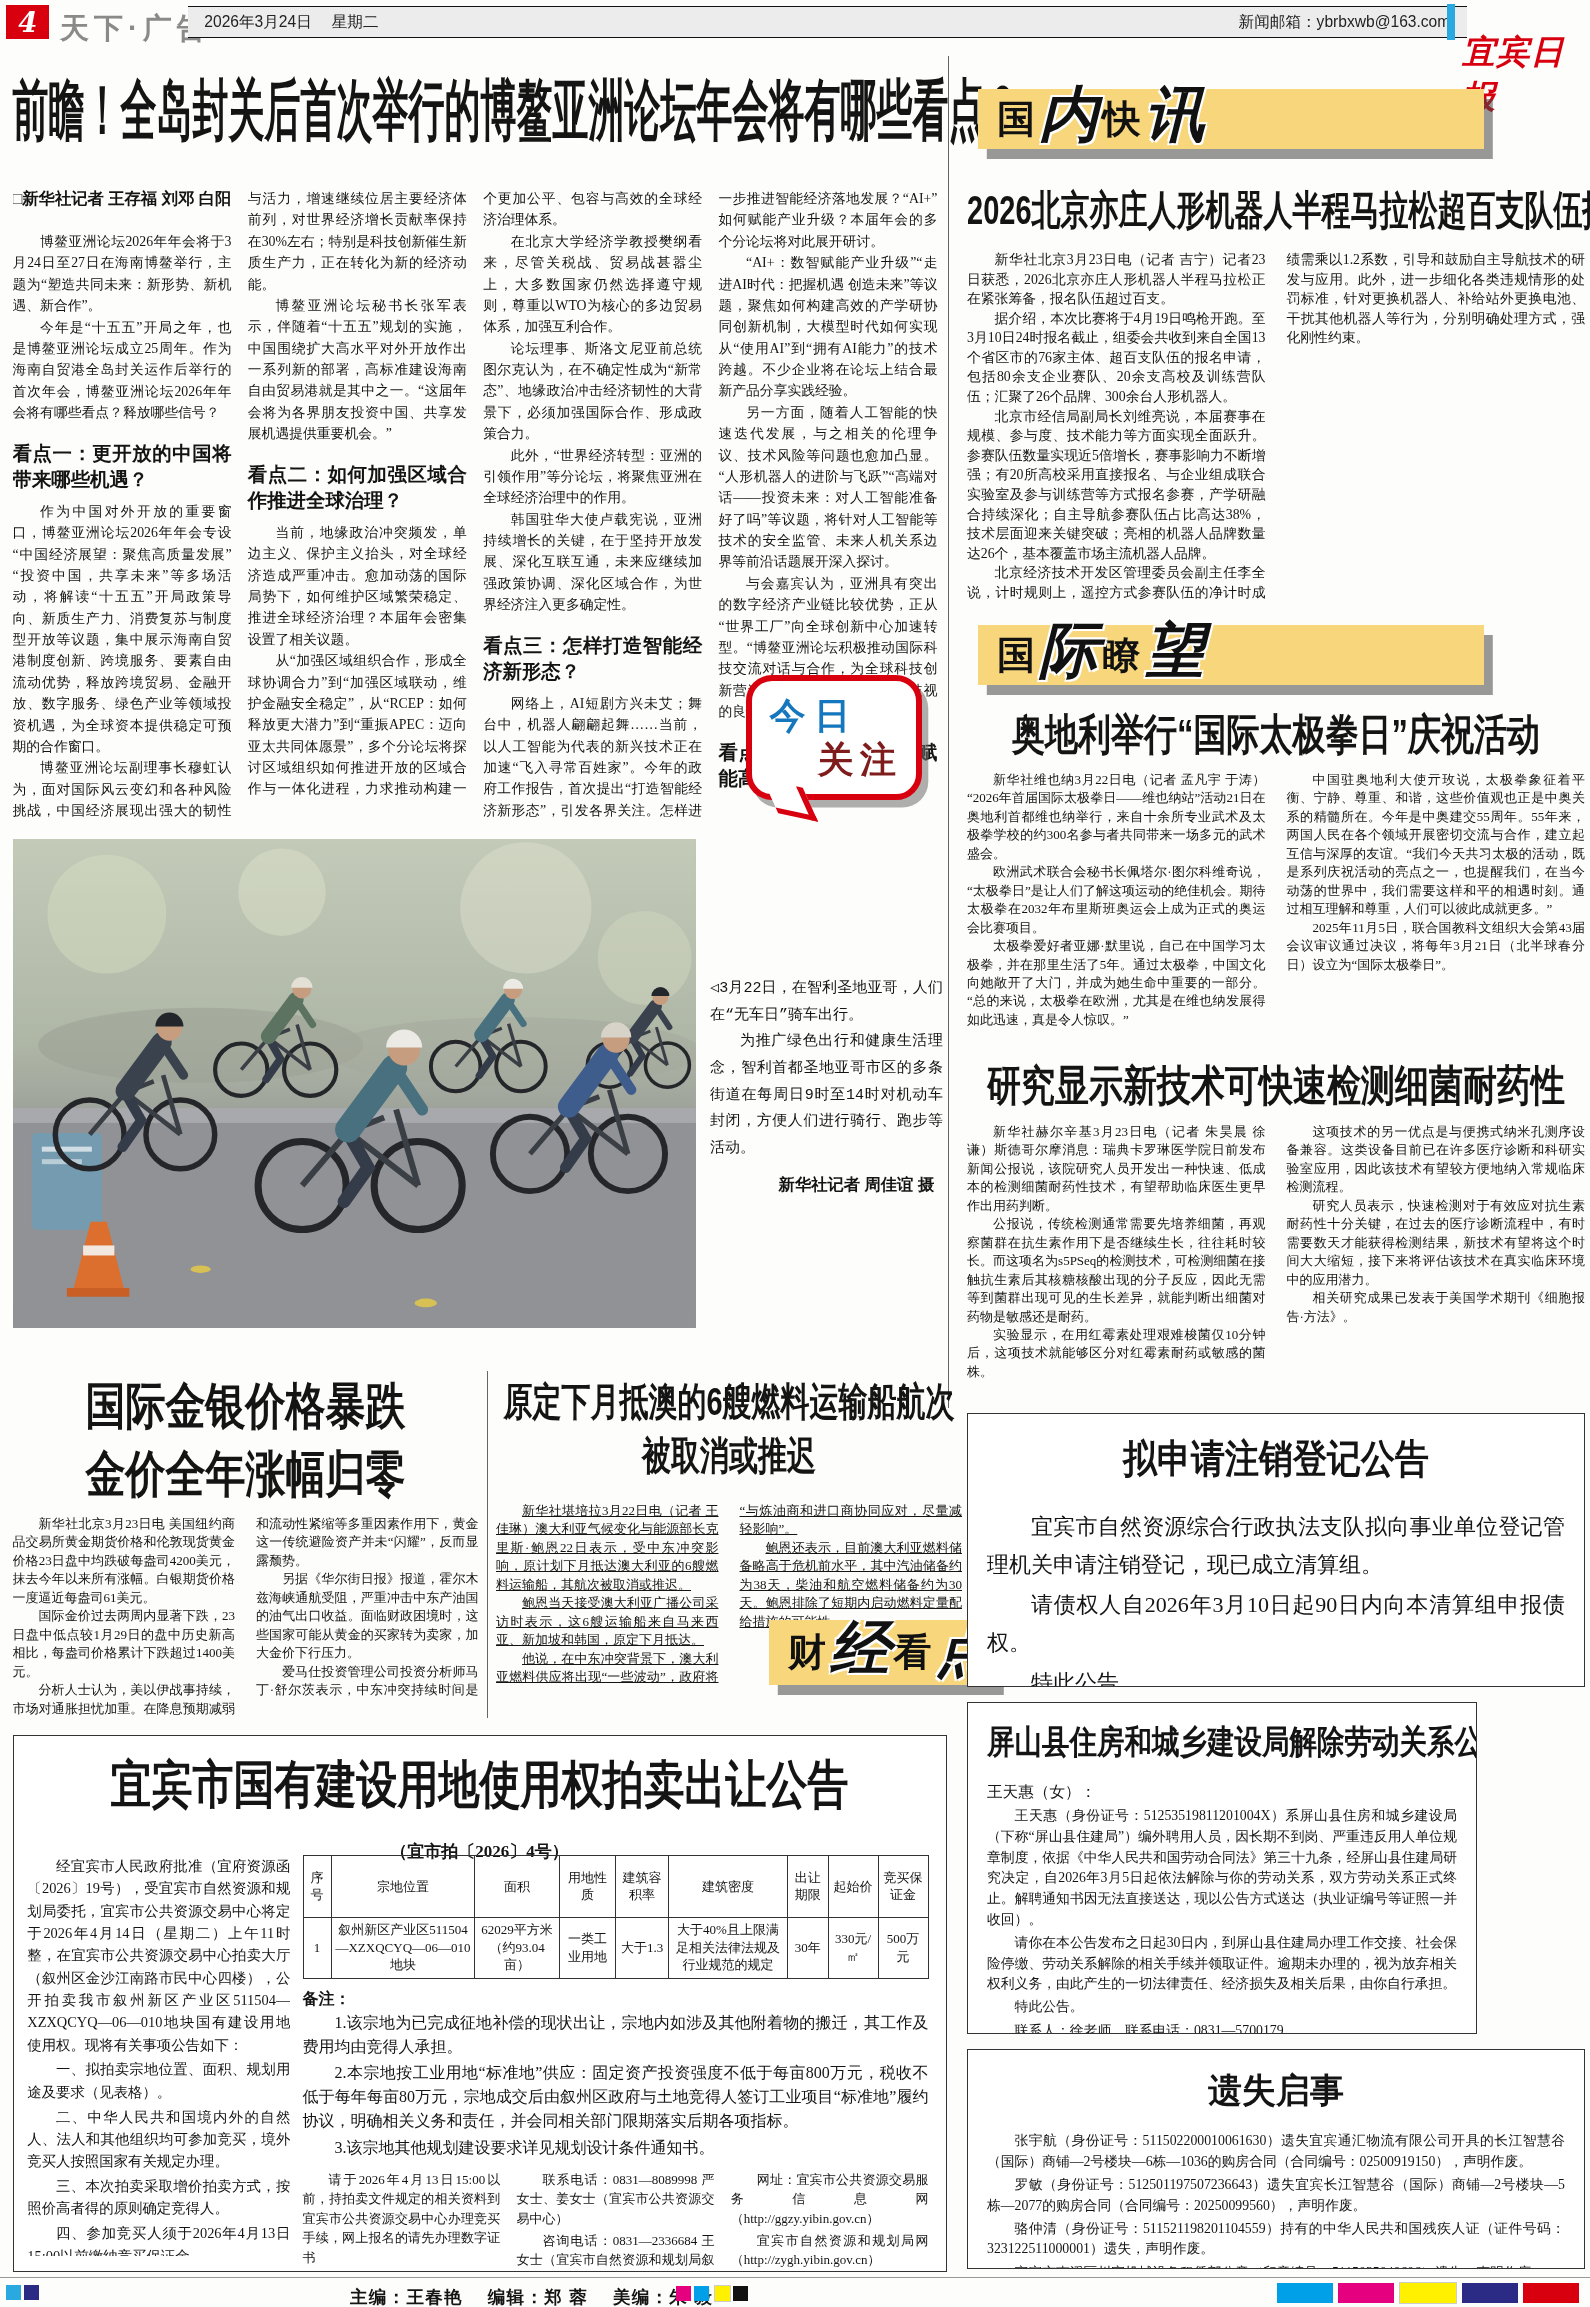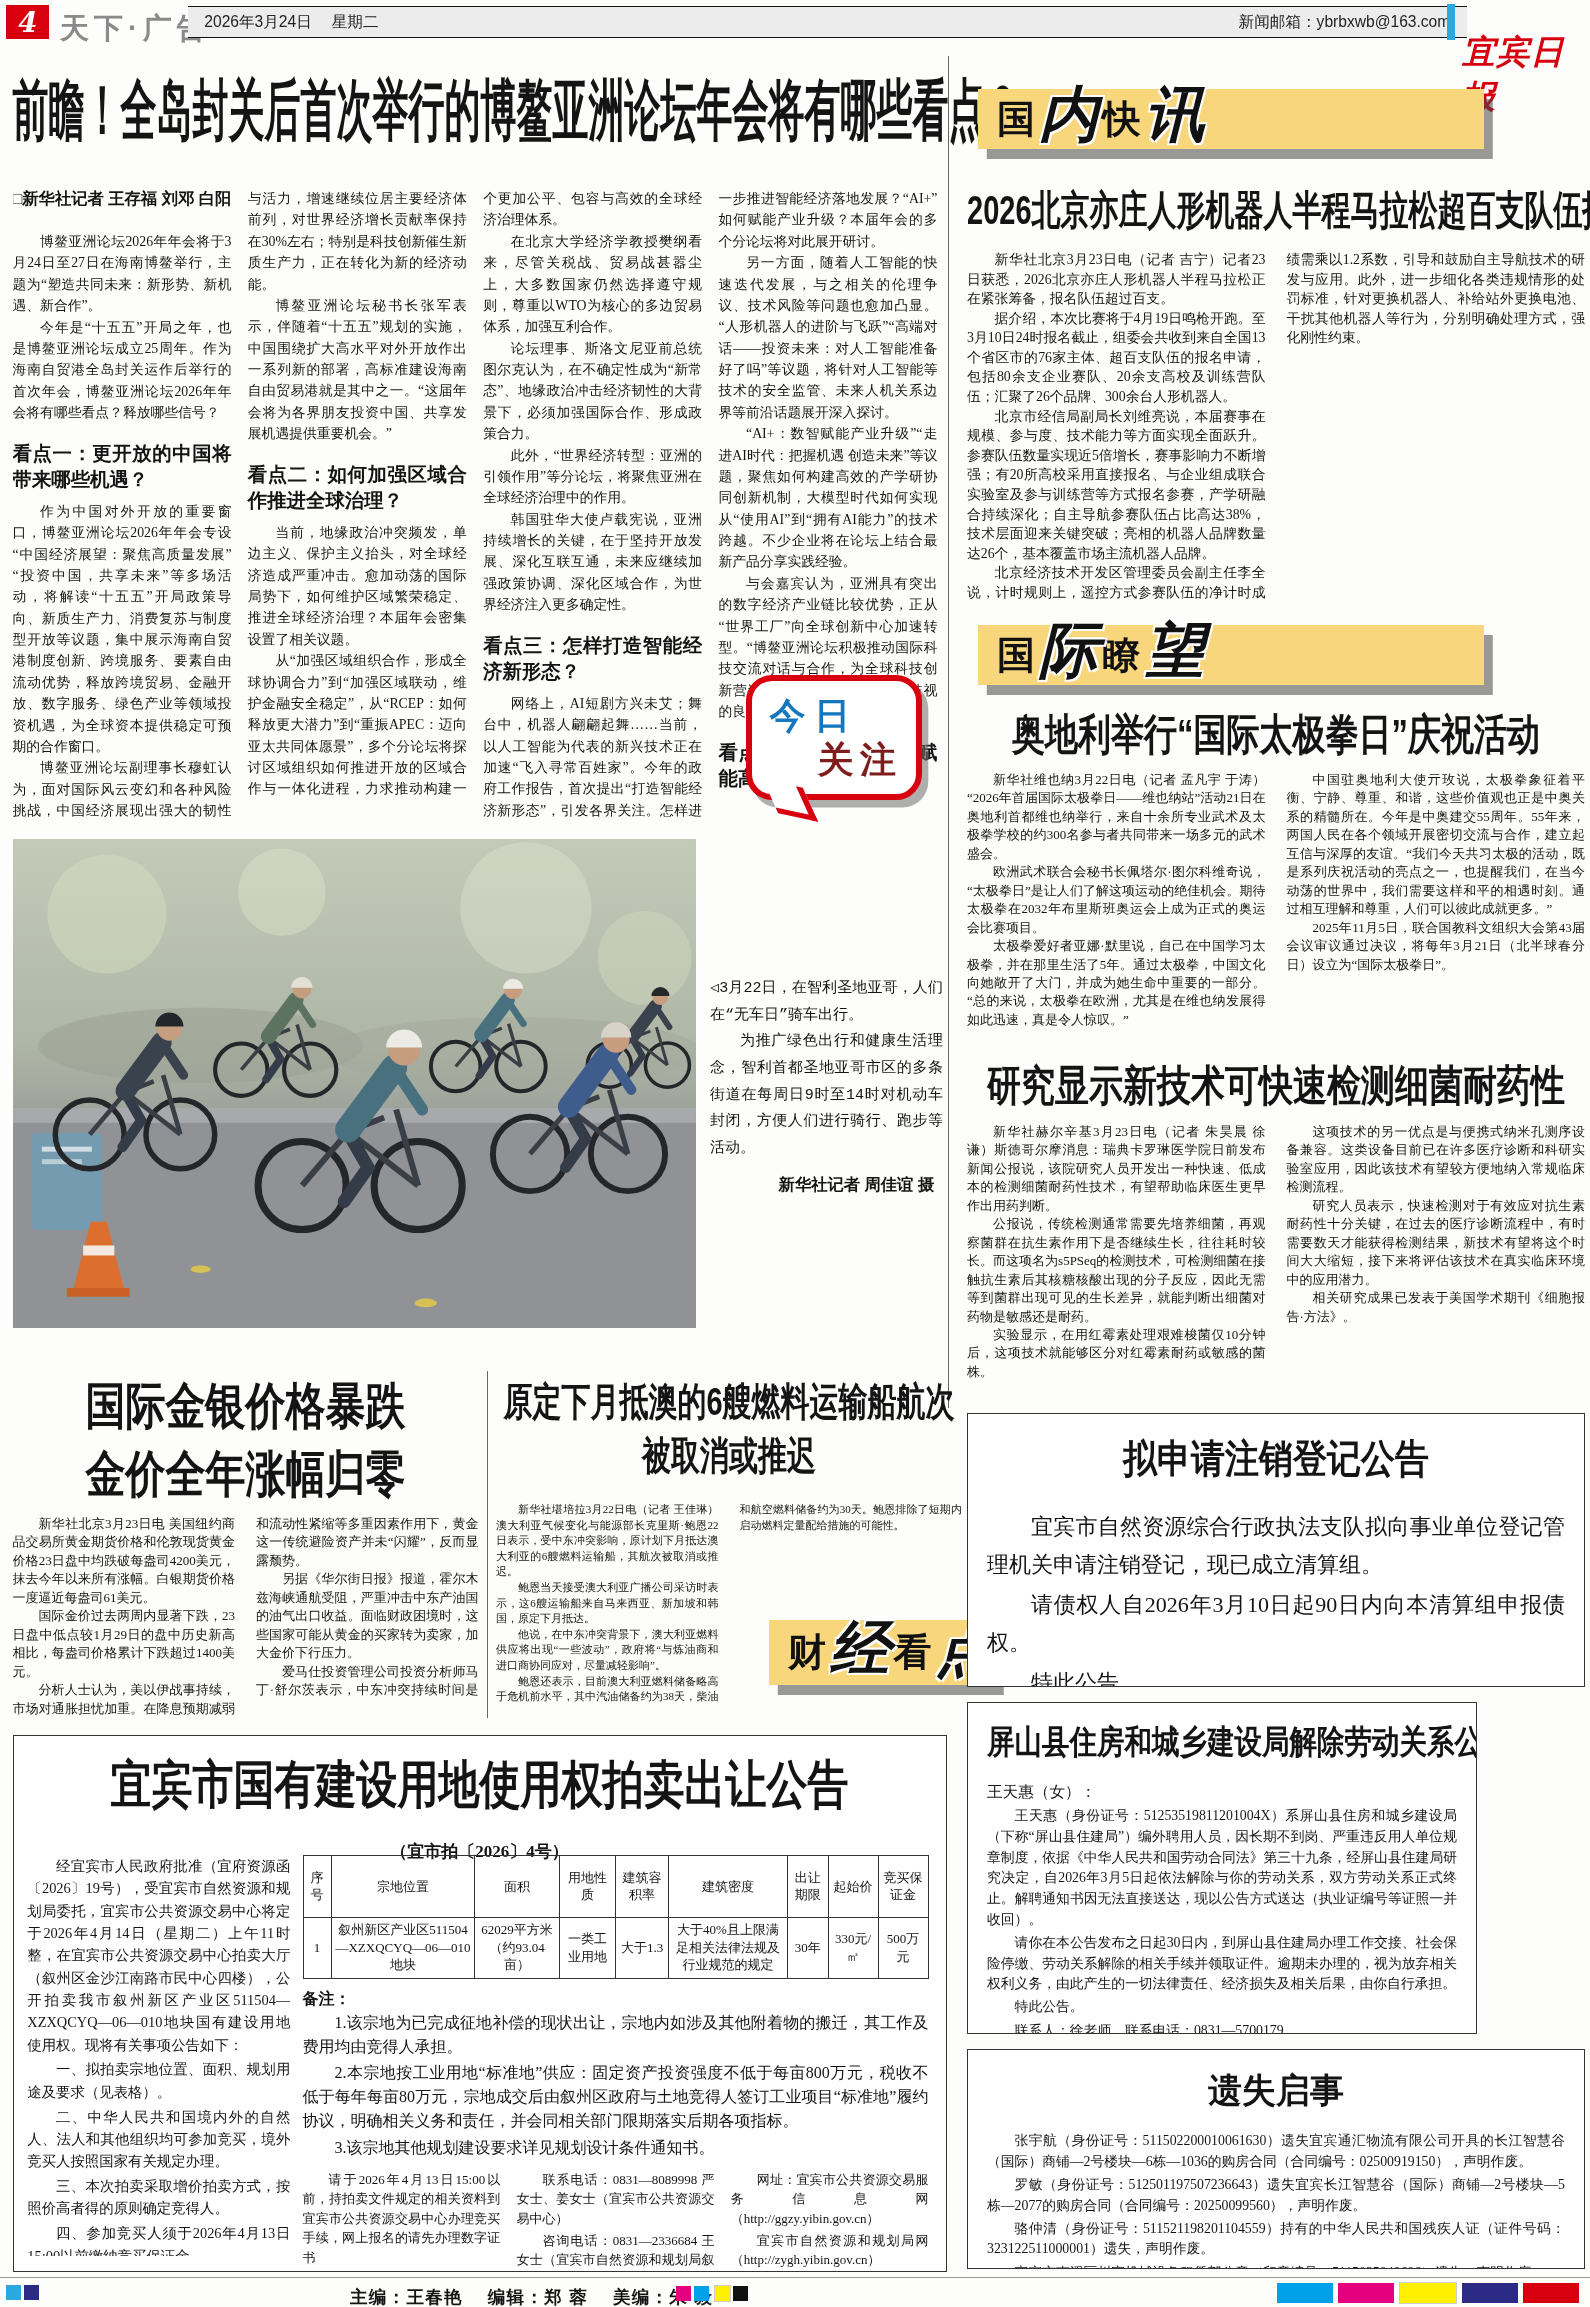--- a/index.html
+++ b/index.html
@@ -117,22 +117,22 @@
       <p class="para p">博鳌亚洲论坛秘书长张军表示，伴随着“十五五”规划的实施，中国围绕扩大高水平对外开放作出一系列新的部署，高标准建设海南自由贸易港就是其中之一。“这届年会将为各界朋友投资中国、共享发展机遇提供重要机会。”</p>
       <p class="para sub">看点二：如何加强区域合作推进全球治理？</p>
       <p class="para p">当前，地缘政治冲突频发，单边主义、保护主义抬头，对全球经济造成严重冲击。愈加动荡的国际局势下，如何维护区域繁荣稳定、推进全球经济治理？本届年会密集设置了相关议题。</p>
       <p class="para p">从“加强区域组织合作，形成全球协调合力”到“加强区域联动，维护金融安全稳定”，从“RCEP：如何释放更大潜力”到“重振APEC：迈向亚太共同体愿景”，多个分论坛将探讨区域组织如何推进开放的区域合作与一体化进程，力求推动构建一个更加公平、包容与高效的全球经济治理体系。</p>
       <p class="para p">在北京大学经济学教授樊纲看来，尽管关税战、贸易战甚嚣尘上，大多数国家仍然选择遵守规则，尊重以WTO为核心的多边贸易体系，加强互利合作。</p>
       <p class="para p">论坛理事、斯洛文尼亚前总统图尔克认为，在不确定性成为“新常态”、地缘政治冲击经济韧性的大背景下，必须加强国际合作、形成政策合力。</p>
       <p class="para p">此外，“世界经济转型：亚洲的引领作用”等分论坛，将聚焦亚洲在全球经济治理中的作用。</p>
       <p class="para p">韩国驻华大使卢载宪说，亚洲持续增长的关键，在于坚持开放发展、深化互联互通，未来应继续加强政策协调、深化区域合作，为世界经济注入更多确定性。</p>
       <p class="para sub">看点三：怎样打造智能经济新形态？</p>
       <p class="para p">网络上，AI短剧方兴未艾；舞台中，机器人翩翩起舞……当前，以人工智能为代表的新兴技术正在加速“飞入寻常百姓家”。今年的政府工作报告，首次提出“打造智能经济新形态”，引发各界关注。怎样进一步推进智能经济落地发展？“AI+”如何赋能产业升级？本届年会的多个分论坛将对此展开研讨。</p>
+      <p class="para p">“AI+：数智赋能产业升级”“走进AI时代：把握机遇 创造未来”等议题，聚焦如何构建高效的产学研协同创新机制，大模型时代如何实现从“使用AI”到“拥有AI能力”的技术跨越。不少企业将在论坛上结合最新产品分享实践经验。</p>
       <p class="para p">另一方面，随着人工智能的快速迭代发展，与之相关的伦理争议、技术风险等问题也愈加凸显。“人形机器人的进阶与飞跃”“高端对话——投资未来：对人工智能准备好了吗”等议题，将针对人工智能等技术的安全监管、未来人机关系边界等前沿话题展开深入探讨。</p>
-      <p class="para p">“AI+：数智赋能产业升级”“走进AI时代：把握机遇 创造未来”等议题，聚焦如何构建高效的产学研协同创新机制，大模型时代如何实现从“使用AI”到“拥有AI能力”的技术跨越。不少企业将在论坛上结合最新产品分享实践经验。</p>
       <p class="para p">与会嘉宾认为，亚洲具有突出的数字经济产业链比较优势，正从“世界工厂”向全球创新中心加速转型。“博鳌亚洲论坛积极推动国际科技交流对话与合作，为全球科技创新营造开放、包容、公平、非歧视的良性生态和环境。”张军说。</p>
       <p class="para sub">看点四：绿色理念如何赋能高质量发展？</p>
     </div>
 
   <div class="abs bubble" style="left:746px;top:675px;width:164px;height:113px;">
     <div class="tail"></div>
     <div class="w1">今日</div>
     <div class="w2">关注</div>
   </div>
 
@@ -243,21 +243,21 @@
       <p class="para">国际金价过去两周内显著下跌，23日盘中低点较1月29日的盘中历史新高相比，每盎司价格累计下跌超过1400美元。</p>
       <p class="para">分析人士认为，美以伊战事持续，市场对通胀担忧加重。在降息预期减弱和流动性紧缩等多重因素作用下，黄金这一传统避险资产并未“闪耀”，反而显露颓势。</p>
       <p class="para">另据《华尔街日报》报道，霍尔木兹海峡通航受阻，严重冲击中东产油国的油气出口收益。面临财政困境时，这些国家可能从黄金的买家转为卖家，加大金价下行压力。</p>
       <p class="para">爱马仕投资管理公司投资分析师马丁·舒尔茨表示，中东冲突持续时间是市场关注的核心变量，“拖得越久，情况显然越糟”。</p>
     </div>
 
   <div class="abs rule-v" style="left:487px;top:1371px;height:347px;"></div>
 
   <div class="abs art-title" style="left:496px;top:1376px;width:466px;font-size:29px;transform:scaleY(1.35);transform-origin:center top;">原定下月抵澳的6艘燃料运输船航次</div>
   <div class="abs art-title" style="left:496px;top:1430px;width:466px;font-size:29px;transform:scaleY(1.35);transform-origin:center top;">被取消或推迟</div>
-  <div class="abs cols2 just hidden-overflow" style="left:496px;top:1502px;width:466px;height:216px;font-size:11px;">
+  <div class="abs cols2 just hidden-overflow" style="left:496px;top:1502px;width:466px;height:216px;font-size:13px;text-decoration:underline;">
       <p class="para">新华社堪培拉3月22日电（记者 王佳琳）澳大利亚气候变化与能源部长克里斯·鲍恩22日表示，受中东冲突影响，原计划下月抵达澳大利亚的6艘燃料运输船，其航次被取消或推迟。</p>
       <p class="para">鲍恩当天接受澳大利亚广播公司采访时表示，这6艘运输船来自马来西亚、新加坡和韩国，原定下月抵达。</p>
       <p class="para">他说，在中东冲突背景下，澳大利亚燃料供应将出现“一些波动”，政府将“与炼油商和进口商协同应对，尽量减轻影响”。</p>
       <p class="para">鲍恩还表示，目前澳大利亚燃料储备略高于危机前水平，其中汽油储备约为38天，柴油和航空燃料储备约为30天。鲍恩排除了短期内启动燃料定量配给措施的可能性。</p>
     </div>
 
   <div class="abs badge" style="left:769px;top:1620px;width:188px;height:65px;">
       <span class="para plain">财</span>
       <span class="para cal">经</span>
       <span class="para plain">看</span>

